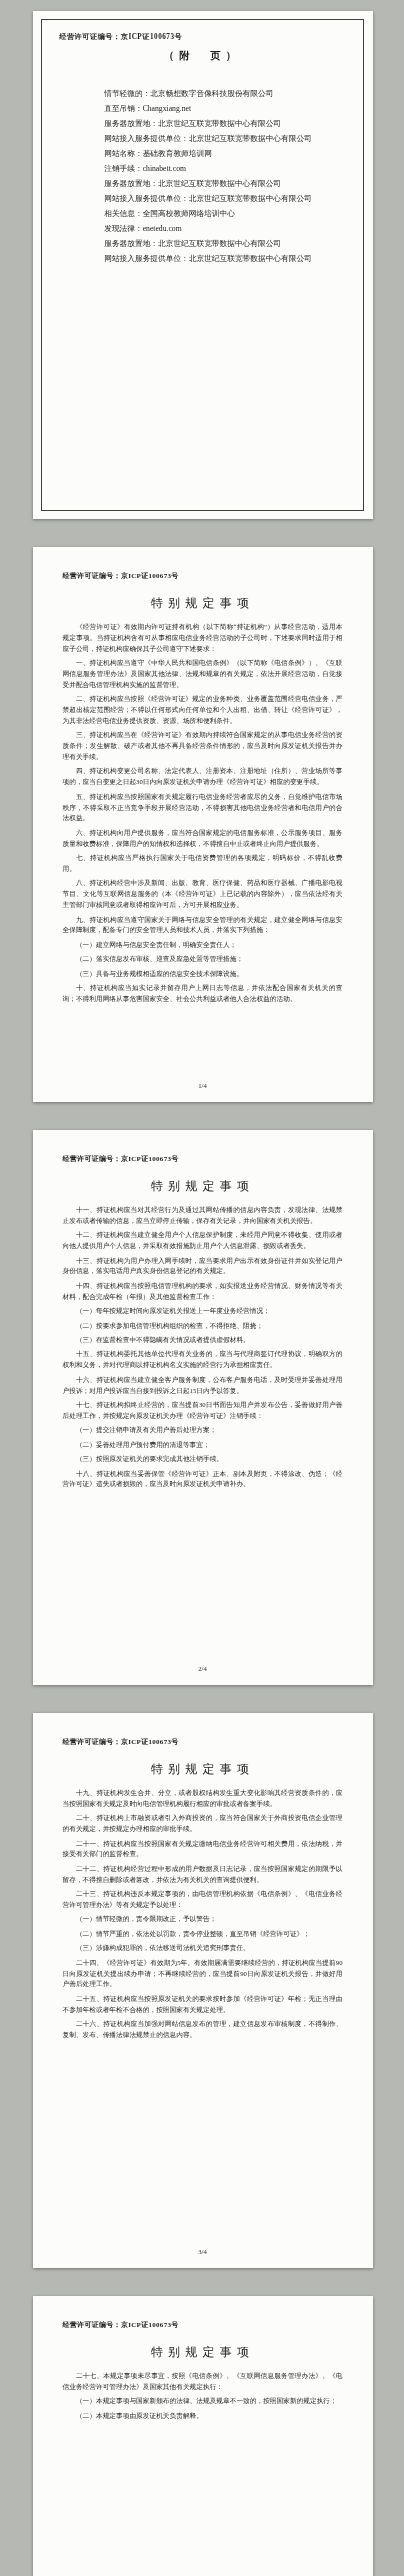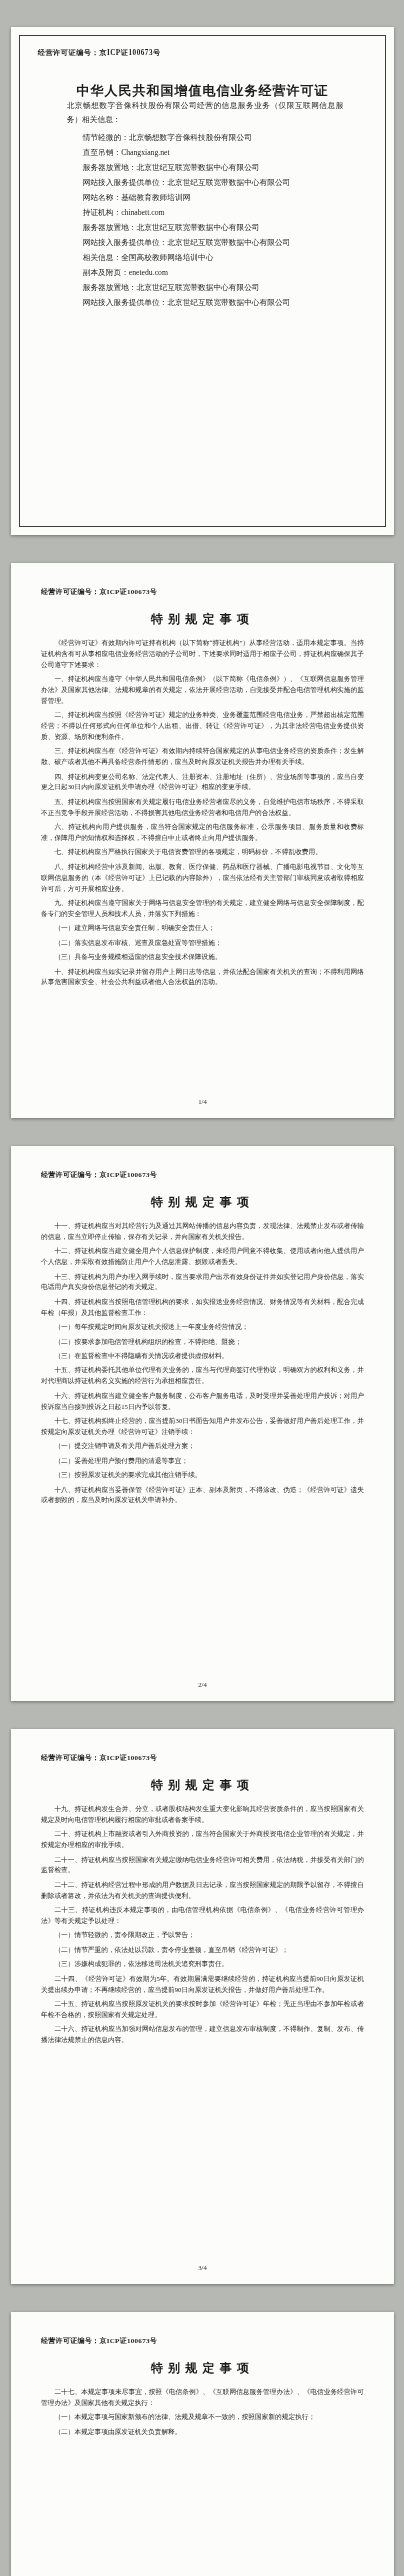--- a/index.html
+++ b/index.html
@@ -8,22 +8,22 @@
     background: #b6b8b3;
     font-family: "Liberation Serif", "DejaVu Serif", serif;
     color: #1c1c1c;
   }
   .doc {
     width: 405px;
     padding: 11.3px 0;
     box-sizing: border-box;
   }
   .page {
-    width: 383px;
-    margin: 16px auto;
+    width: 340px;
+    margin: 0 auto;
     background: #fcfcfa;
     box-shadow: 0 1px 3.1px rgba(0,0,0,.38);
     box-sizing: border-box;
     position: relative;
   }
   .page + .page, #prov-pages .page { margin-top: 28px; }
 
   
   .page.cert { height: 508px; padding: 8.2px; }
   .cert-frame {
@@ -61,21 +61,21 @@
   }
   .cert-line { text-align: left; word-break: break-all; }
 
   
   .page.tp { height: 555px; padding: 24px 30px 36px; }
   .tp-header { font-size: 7px; font-weight: bold; letter-spacing: 0.3px; }
   .tp-title {
     margin: 13.4px 0 10.3px;
     text-align: center;
     font-size: 12px;
-    font-weight: bold;
+    font-weight: normal;
     letter-spacing: 5.2px;
   }
   .tp-body p {
     margin: 0 0 3.6px;
     font-size: 6.7px;
     line-height: 1.62;
     text-align: justify;
     text-indent: 2em;
   }
   .tp-footer {
@@ -89,43 +89,42 @@
 </head>
 <body>
 
 <div class="doc">
 
   <section class="page cert">
     <div class="cert-frame">
       <div class="cert-header">
         <span>经营许可证编号：</span><span>京ICP证100673号</span>
       </div>
-      <h1 class="cert-title">中华人民共和国增值电信业务经营许可证</h1>
-      <p class="cert-intro">北京畅想数字音像科技股份有限公司经营的信息服务业务（仅限互联网信息服务）相关信息：</p>
+      <div class="cert-subtitle">（附　页）</div>
       <div class="cert-lines">
 
           <div class="cert-line">情节轻微的：北京畅想数字音像科技股份有限公司</div>
 
           <div class="cert-line">直至吊销：Changxiang.net</div>
 
           <div class="cert-line">服务器放置地：北京世纪互联宽带数据中心有限公司</div>
 
           <div class="cert-line">网站接入服务提供单位：北京世纪互联宽带数据中心有限公司</div>
 
           <div class="cert-line">网站名称：基础教育教师培训网</div>
 
-          <div class="cert-line">持证机构：chinabett.com</div>
+          <div class="cert-line">注销手续：chinabett.com</div>
 
           <div class="cert-line">服务器放置地：北京世纪互联宽带数据中心有限公司</div>
 
           <div class="cert-line">网站接入服务提供单位：北京世纪互联宽带数据中心有限公司</div>
 
           <div class="cert-line">相关信息：全国高校教师网络培训中心</div>
 
-          <div class="cert-line">副本及附页：enetedu.com</div>
+          <div class="cert-line">发现法律：enetedu.com</div>
 
           <div class="cert-line">服务器放置地：北京世纪互联宽带数据中心有限公司</div>
 
           <div class="cert-line">网站接入服务提供单位：北京世纪互联宽带数据中心有限公司</div>
         </div>
     </div>
   </section>
 
   <div id="prov-pages">
 

